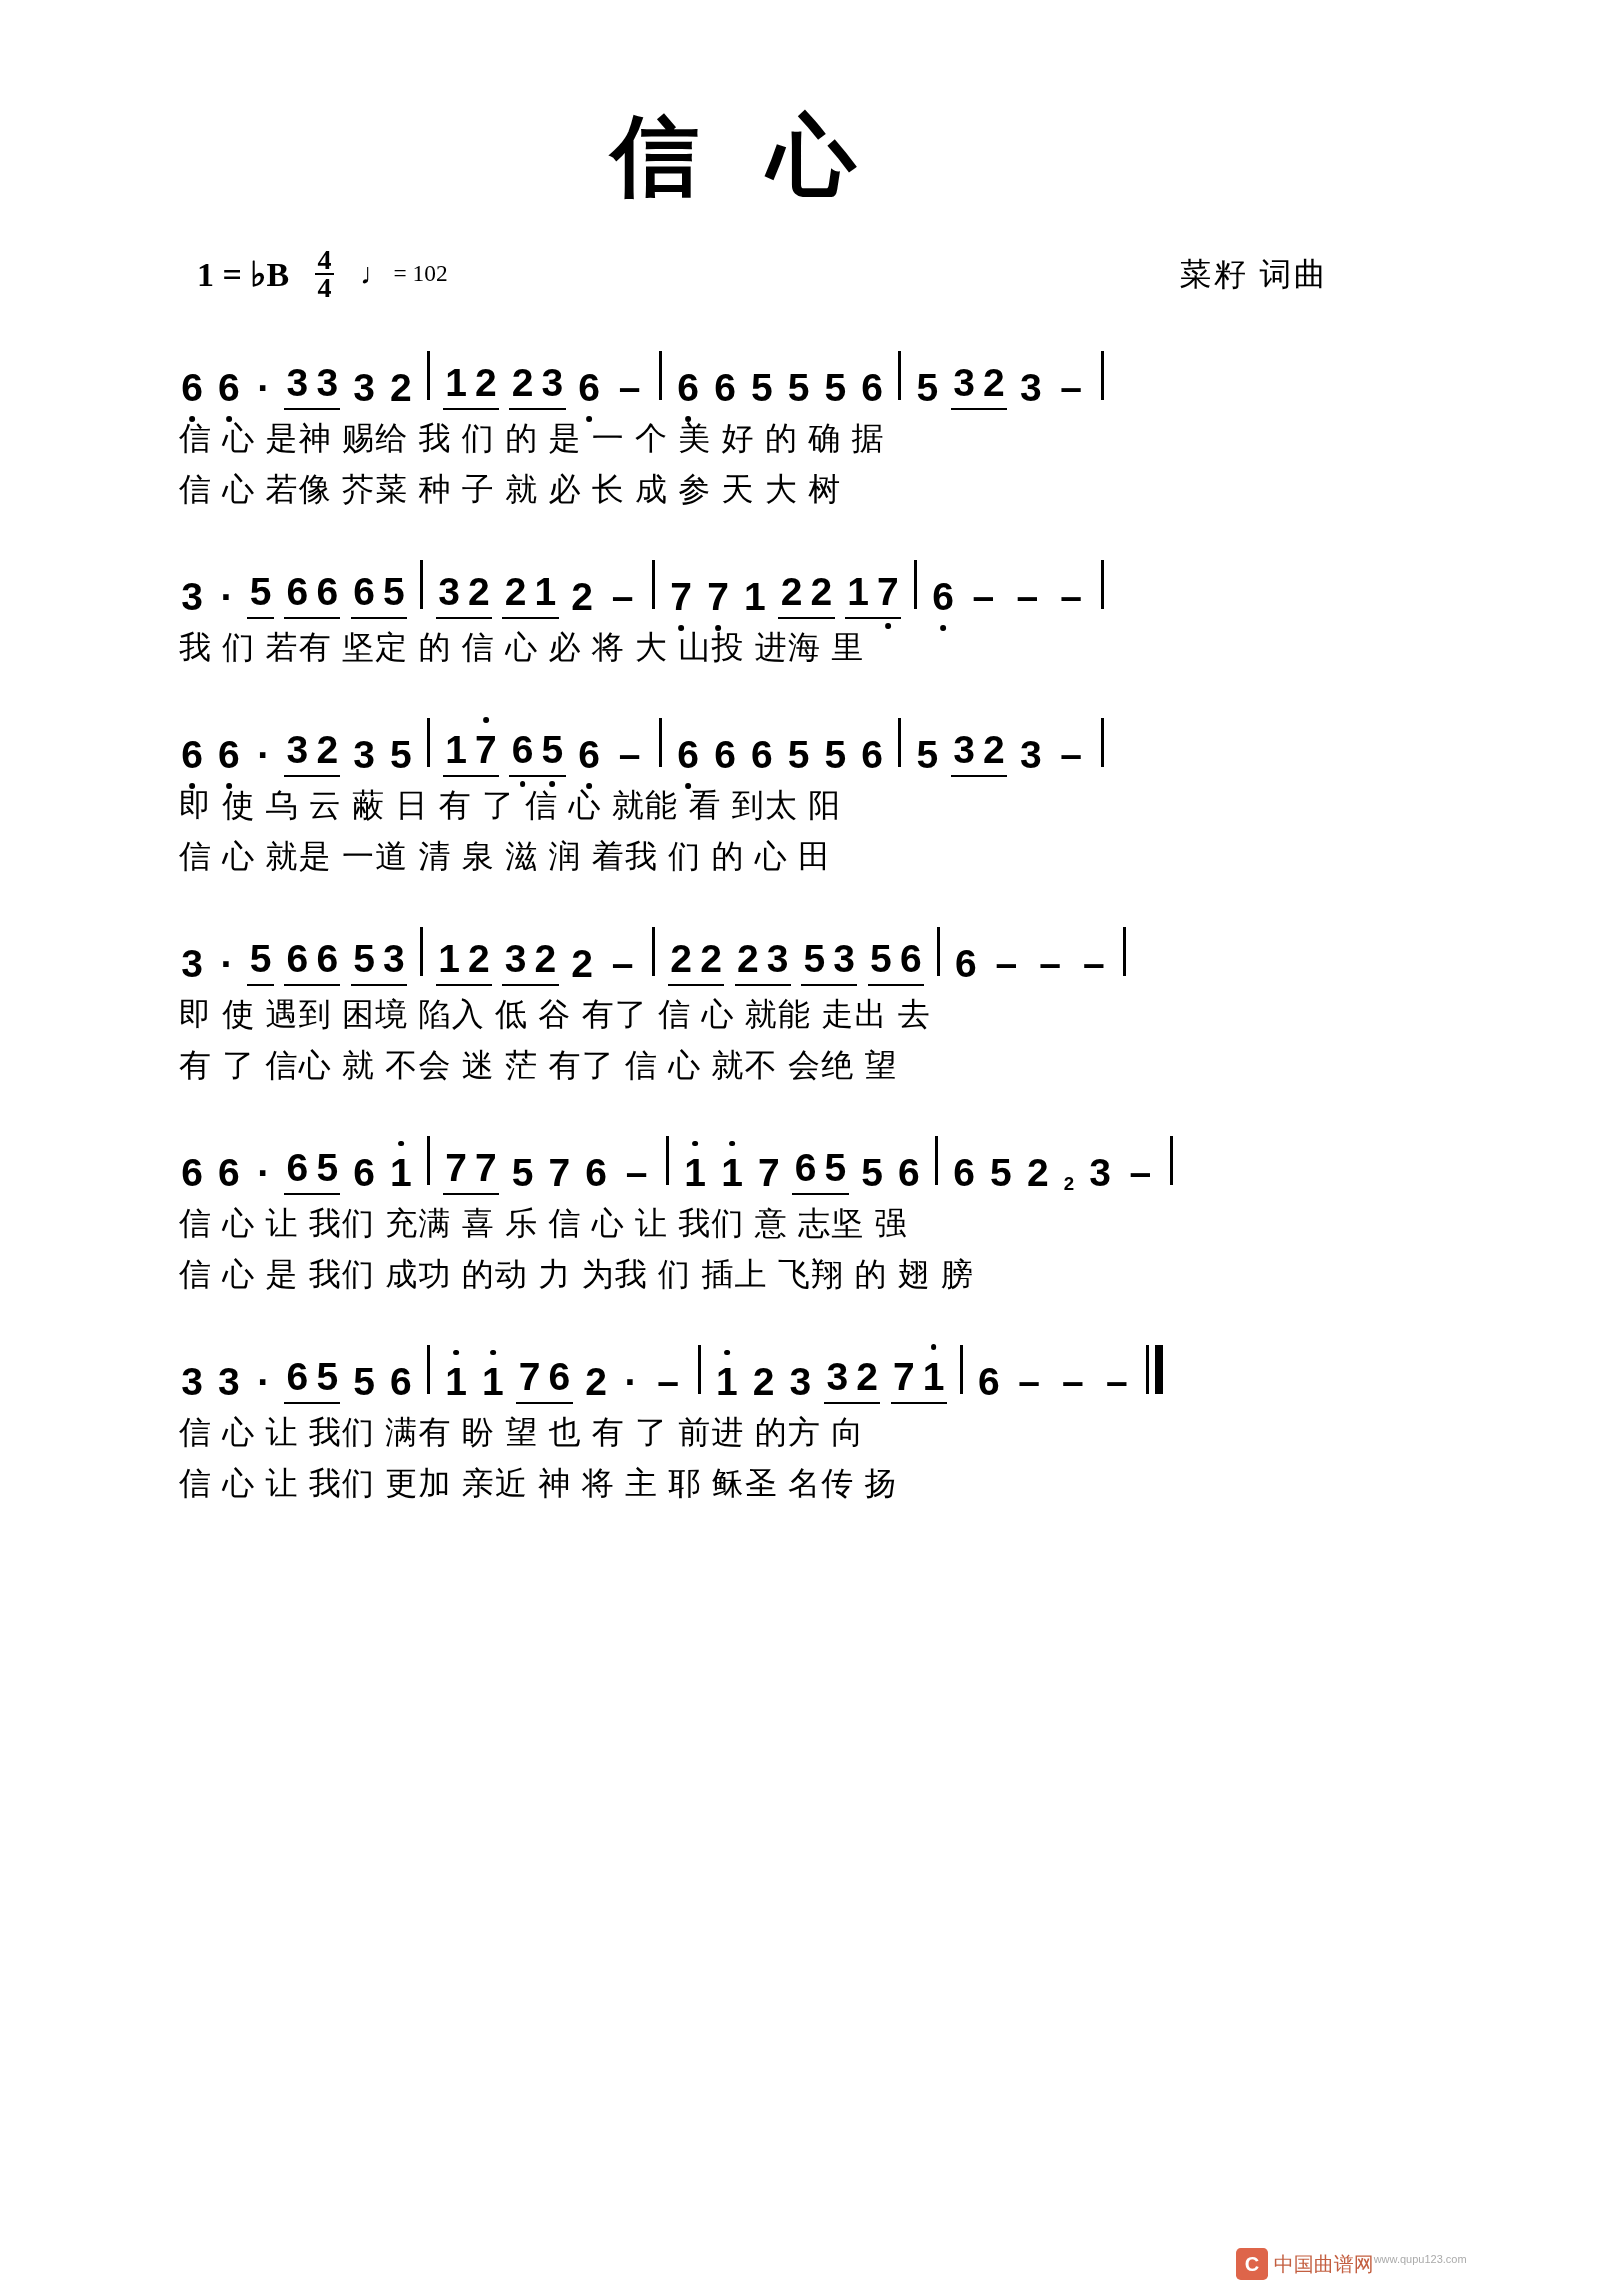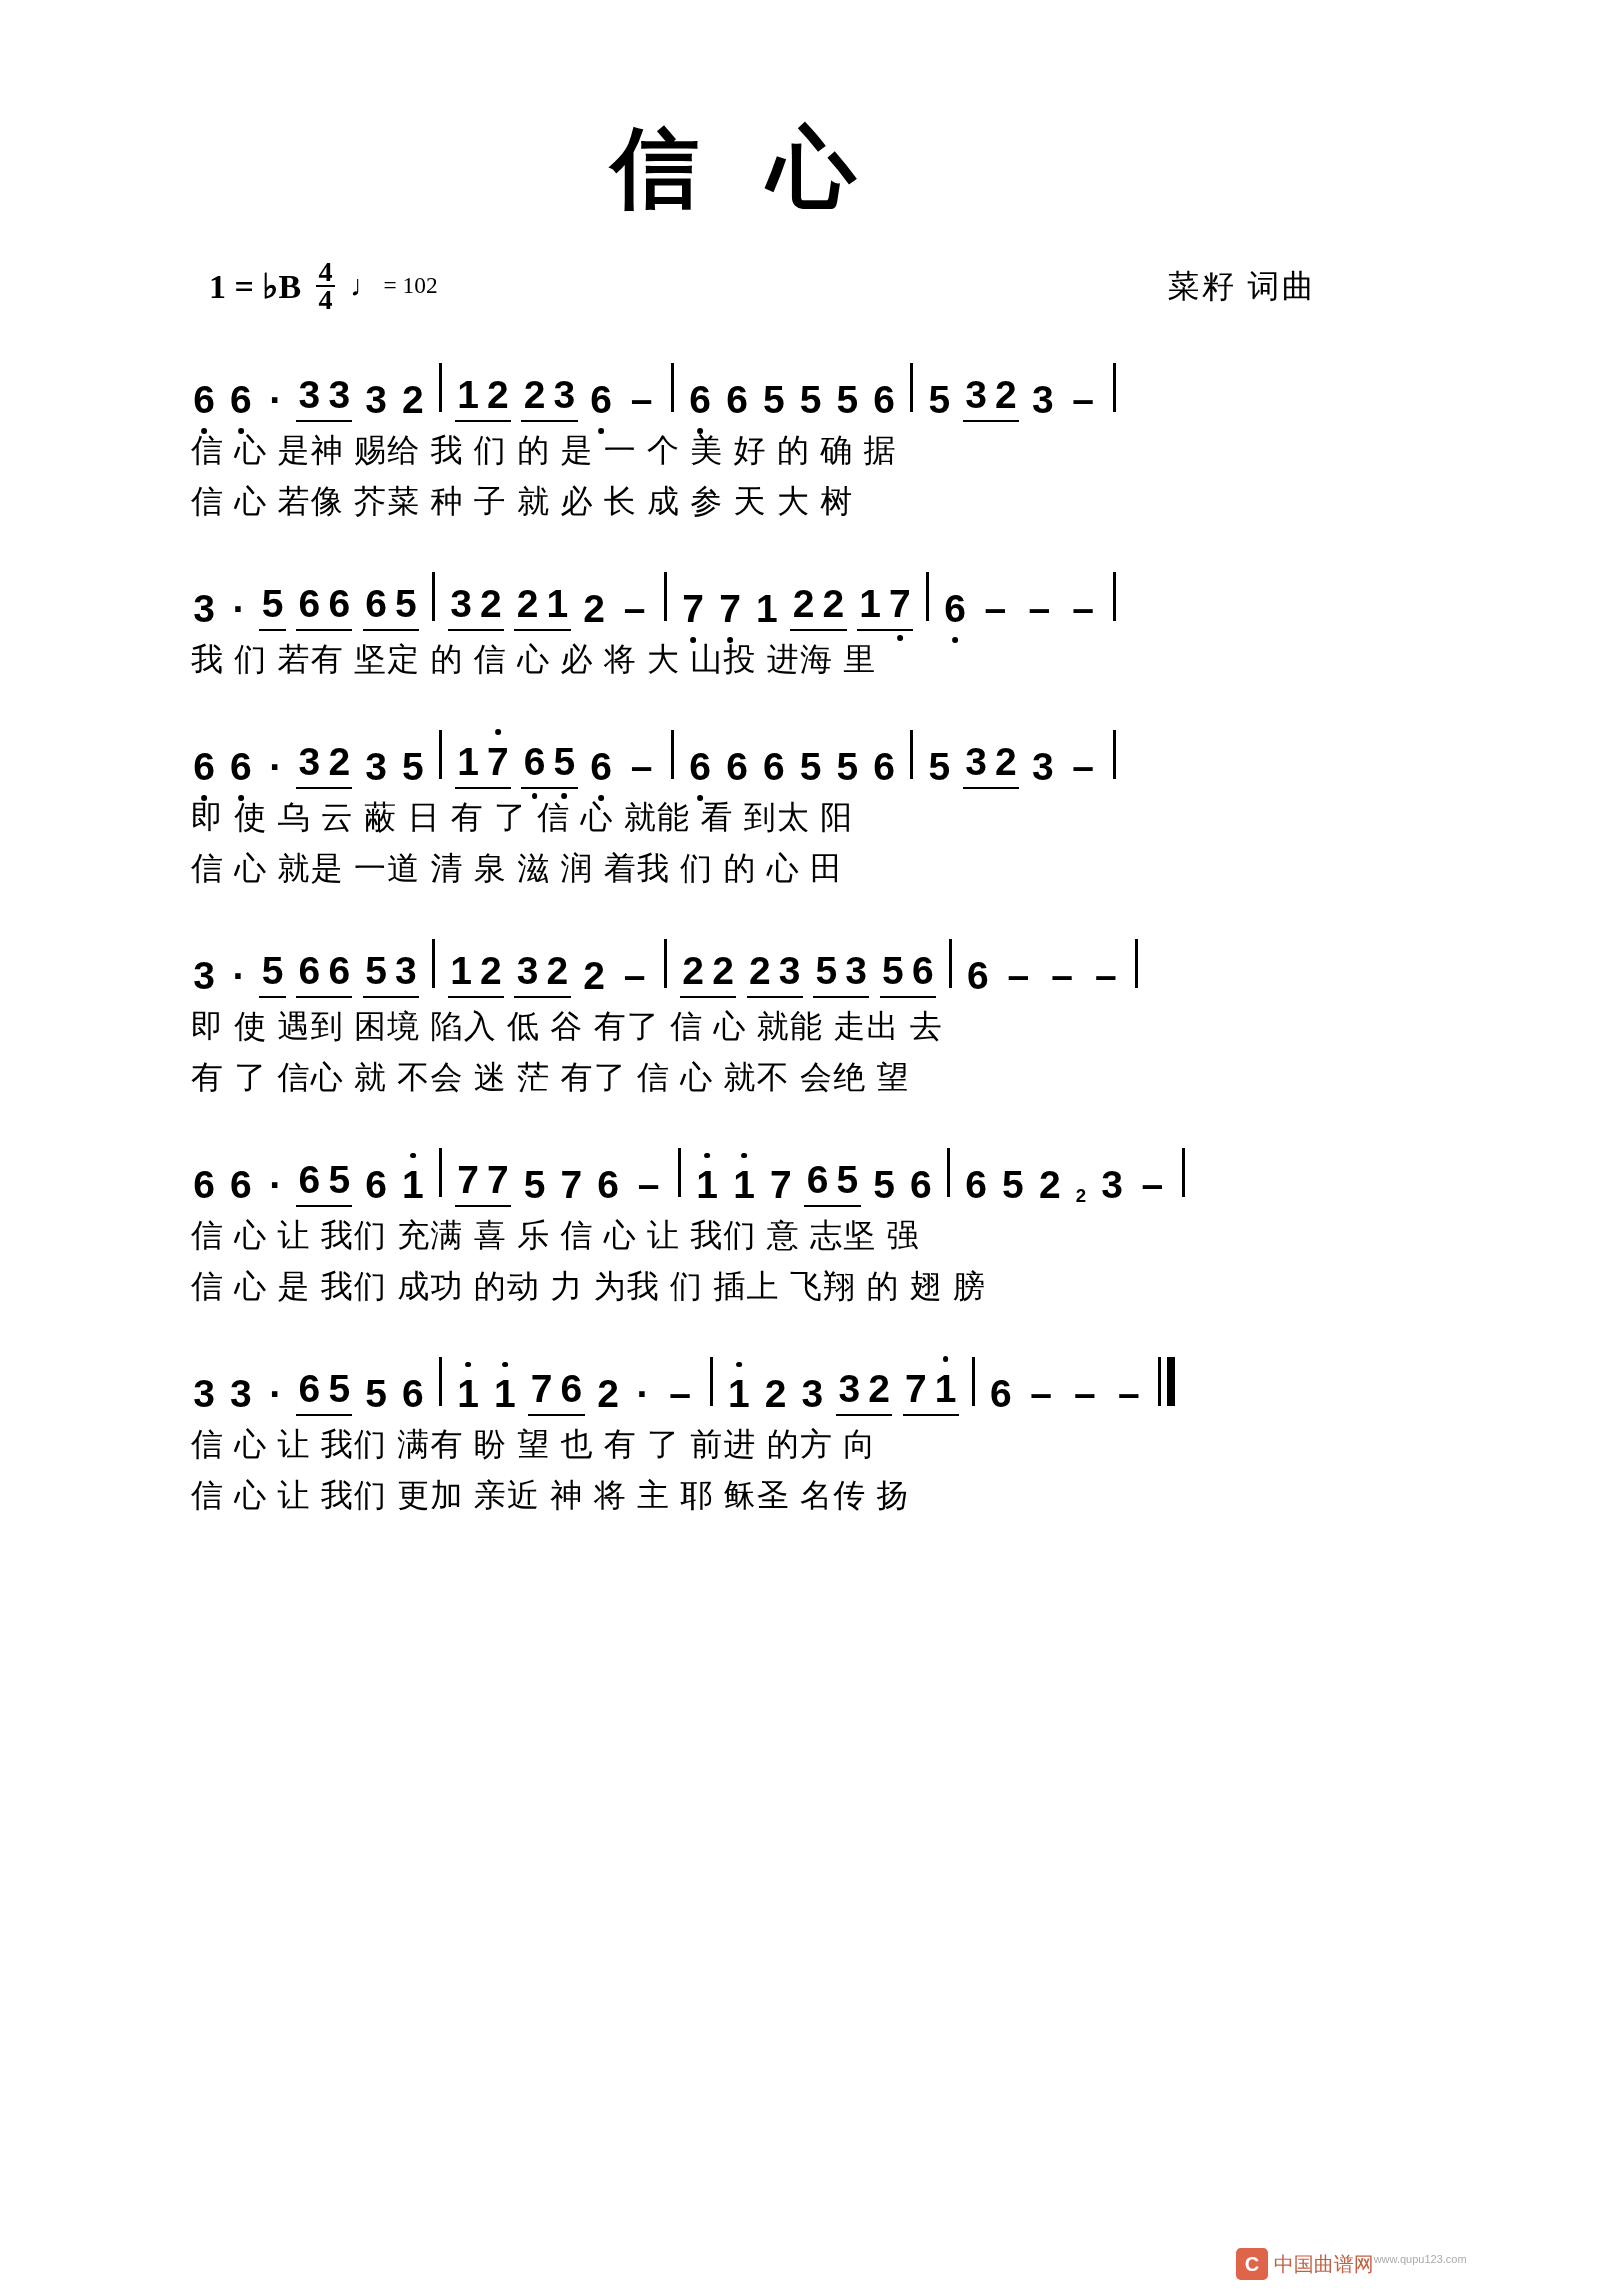--- a/index.html
+++ b/index.html
@@ -13,21 +13,21 @@
     font-family: "Liberation Serif", serif;
     color: #000000;
     position: relative;
     overflow: hidden;
   }
   .sheet {
     position: relative;
     width: 1490px;
     height: 2295px;
     box-sizing: border-box;
-    padding: 16px;
+    padding: 4px;
   }
   .title {
     text-align: center;
     font-family: "Liberation Serif", serif;
     font-size: 88px;
     font-weight: bold;
     letter-spacing: 23.4px;
     padding-top: 105px;
     line-height: 1.1;
   }
@@ -38,21 +38,21 @@
   }
   .key-sig {
     position: absolute;
     left: 193px;
     top: 0;
     font-size: 34px;
     font-weight: bold;
     font-family: "Liberation Serif", serif;
     display: flex;
     align-items: center;
-    gap: 7px;
+    gap: 18px;
   }
   .timesig {
     display: inline-flex;
     flex-direction: column;
     align-items: center;
     line-height: 0.92;
     font-size: 28px;
     font-weight: bold;
     margin-left: 8.2px;
     margin-right: 8.2px;

